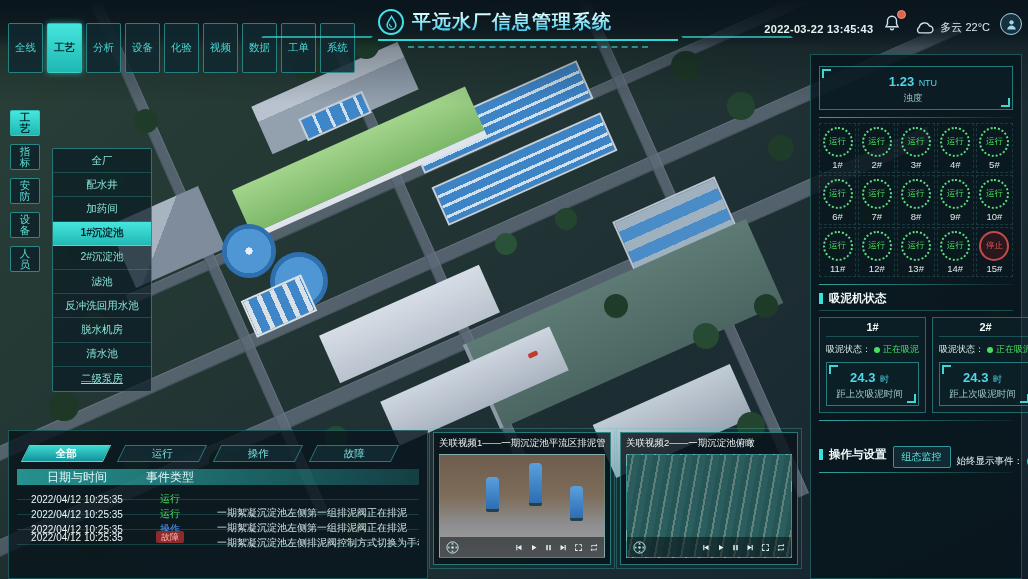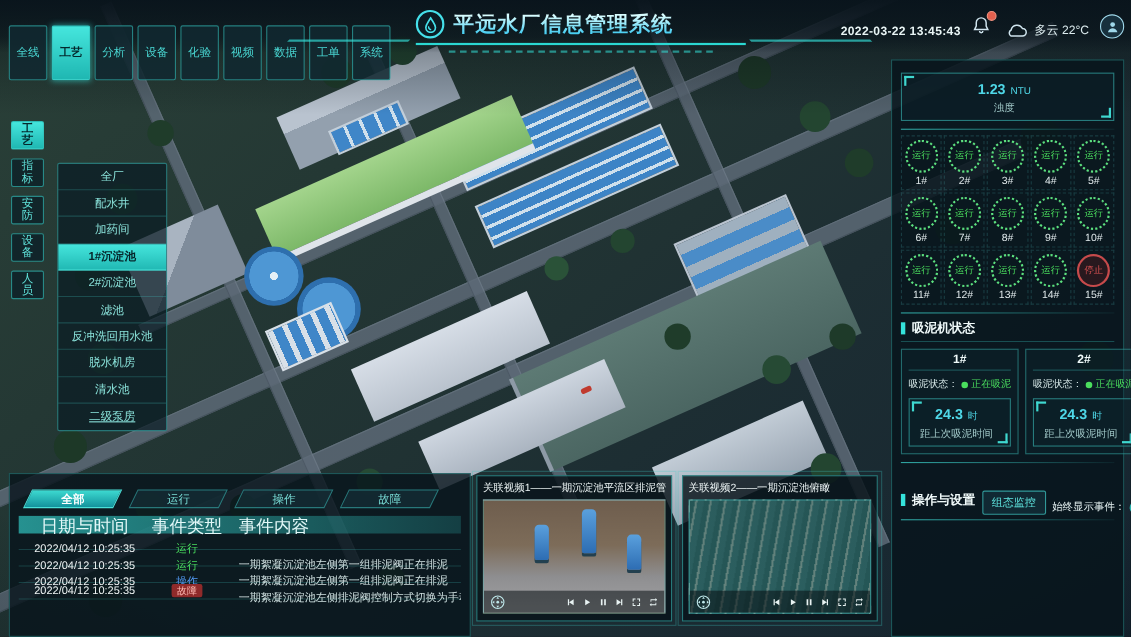--- a/index.html
+++ b/index.html
@@ -135,21 +135,21 @@
   .etabs { display:flex; gap:14px; margin:9px 4px 0 8px; }
   .etab { width:82px; height:17px; transform:skewX(-26deg); background:rgba(20,46,54,.75);
     border:1px solid rgba(62,200,196,.5); display:flex; align-items:center; justify-content:center; cursor:pointer; }
   .etab span { transform:skewX(26deg); font-size:10.5px; color:#7adfd8; }
   .etab.active { background:linear-gradient(180deg,#3cd9d0,#13929c); border-color:#4ae0d8; }
   .etab.active span { color:#fff; font-weight:bold; }
   .etable { margin-top:7px; font-size:10px; }
   .ehead, .ev-row { display:grid; grid-template-columns:120px 66px 1fr; align-items:center; height:15px; }
   .ehead { background:linear-gradient(90deg, rgba(44,175,172,.8), rgba(44,175,172,.25));
     color:#e2f8f8; height:16px; }
-  .ehead span { text-align:center; font-size:16px; }
+  .ehead span { text-align:center; font-size:12px; }
   .ev-row { border-bottom:1px solid rgba(62,200,196,.22); color:#d7e4e6; cursor:pointer; }
   .ev-time { text-align:center; color:#eef4f4; }
   .ev-type { text-align:center; }
   .t-run { color:#4ade5e; } .t-op { color:#539bf5; }
   .t-fault { background:#8f2a2a; color:#ffb9b3; padding:0 5px; border-radius:2px; font-size:9px;
     justify-self:center; line-height:12px; }
   .ev-content { padding-left:14px; color:#cfe0e0; white-space:nowrap; overflow:hidden;margin-top:28px; }
 
   
   .videos { position:absolute; left:433px; top:432px; display:flex; gap:9px; z-index:20; }
@@ -494,21 +494,20 @@
 
         <div class="etab">
           <span>故障</span>
         </div>
 
     </div>
     <div class="etable">
       <div class="ehead">
         <span>日期与时间</span>
         <span>事件类型</span>
-        <span style="text-align:left; padding-left:14px;">事件内容</span>
       </div>
 
         <div class="ev-row">
           <span class="ev-time">2022/04/12 10:25:35</span>
           <span class="ev-type t-run">运行</span>
           <span class="ev-content">一期絮凝沉淀池左侧第一组排泥阀正在排泥</span>
         </div>
 
         <div class="ev-row">
           <span class="ev-time">2022/04/12 10:25:35</span>

